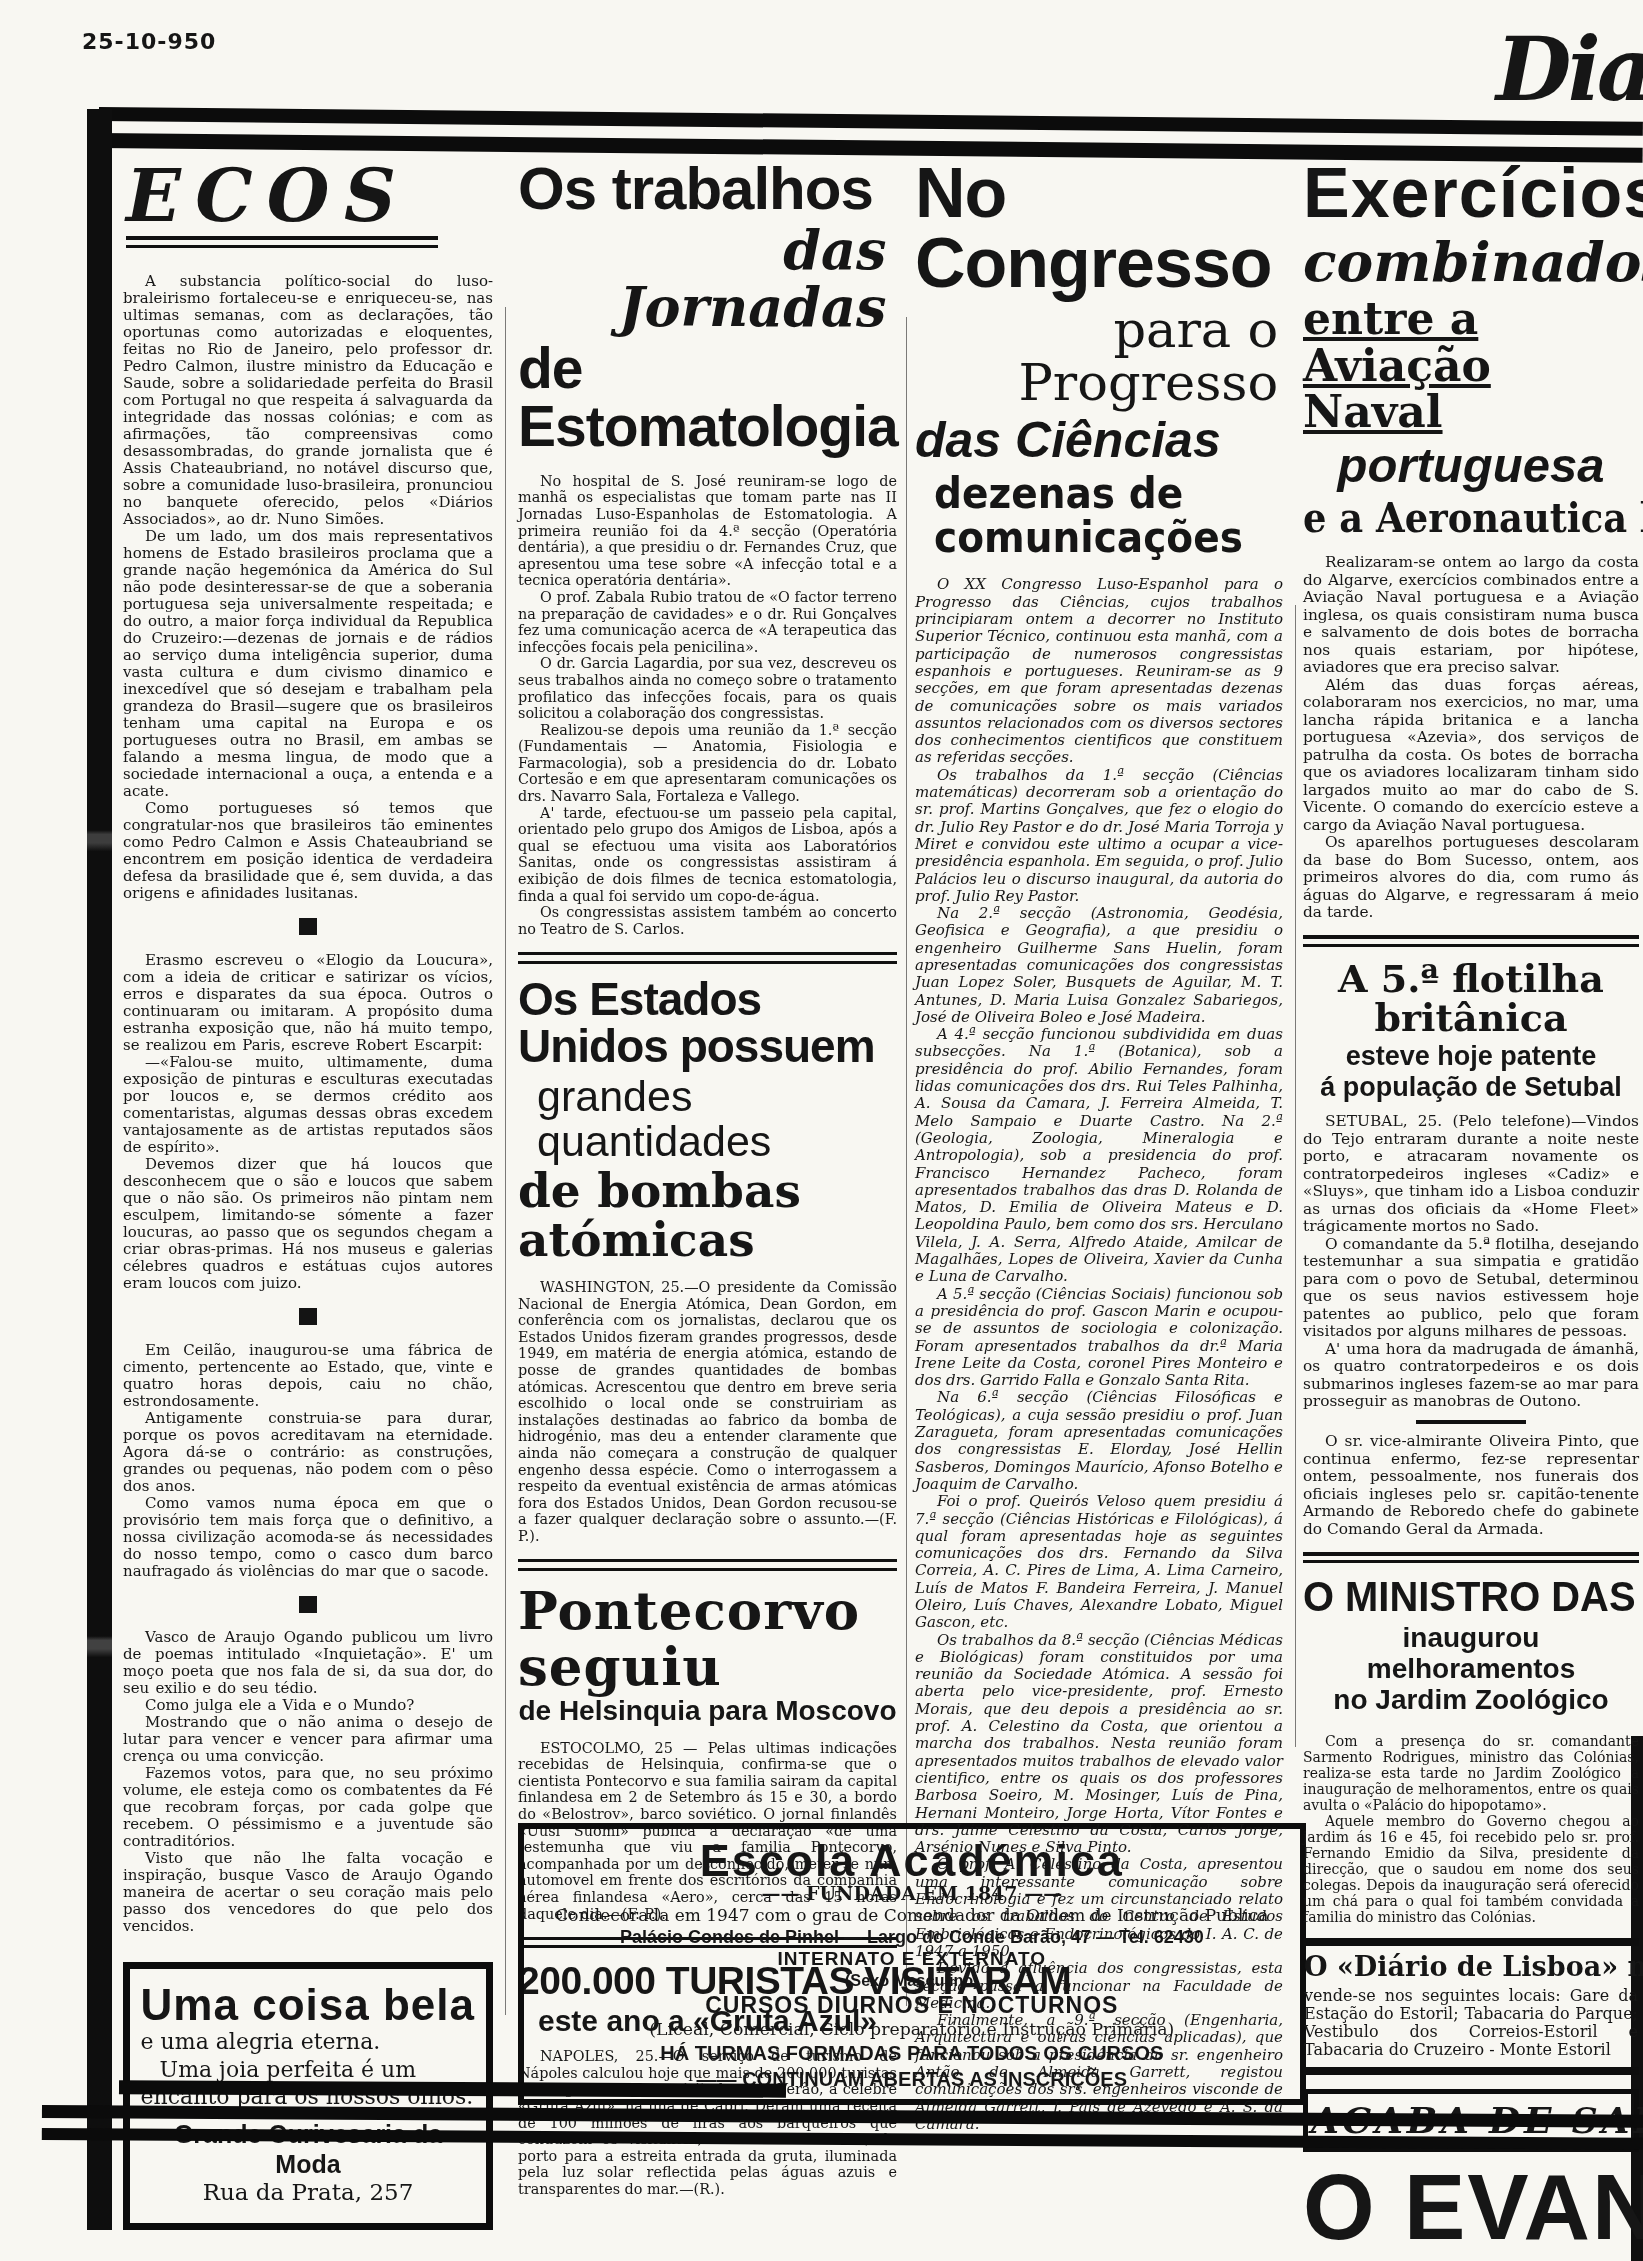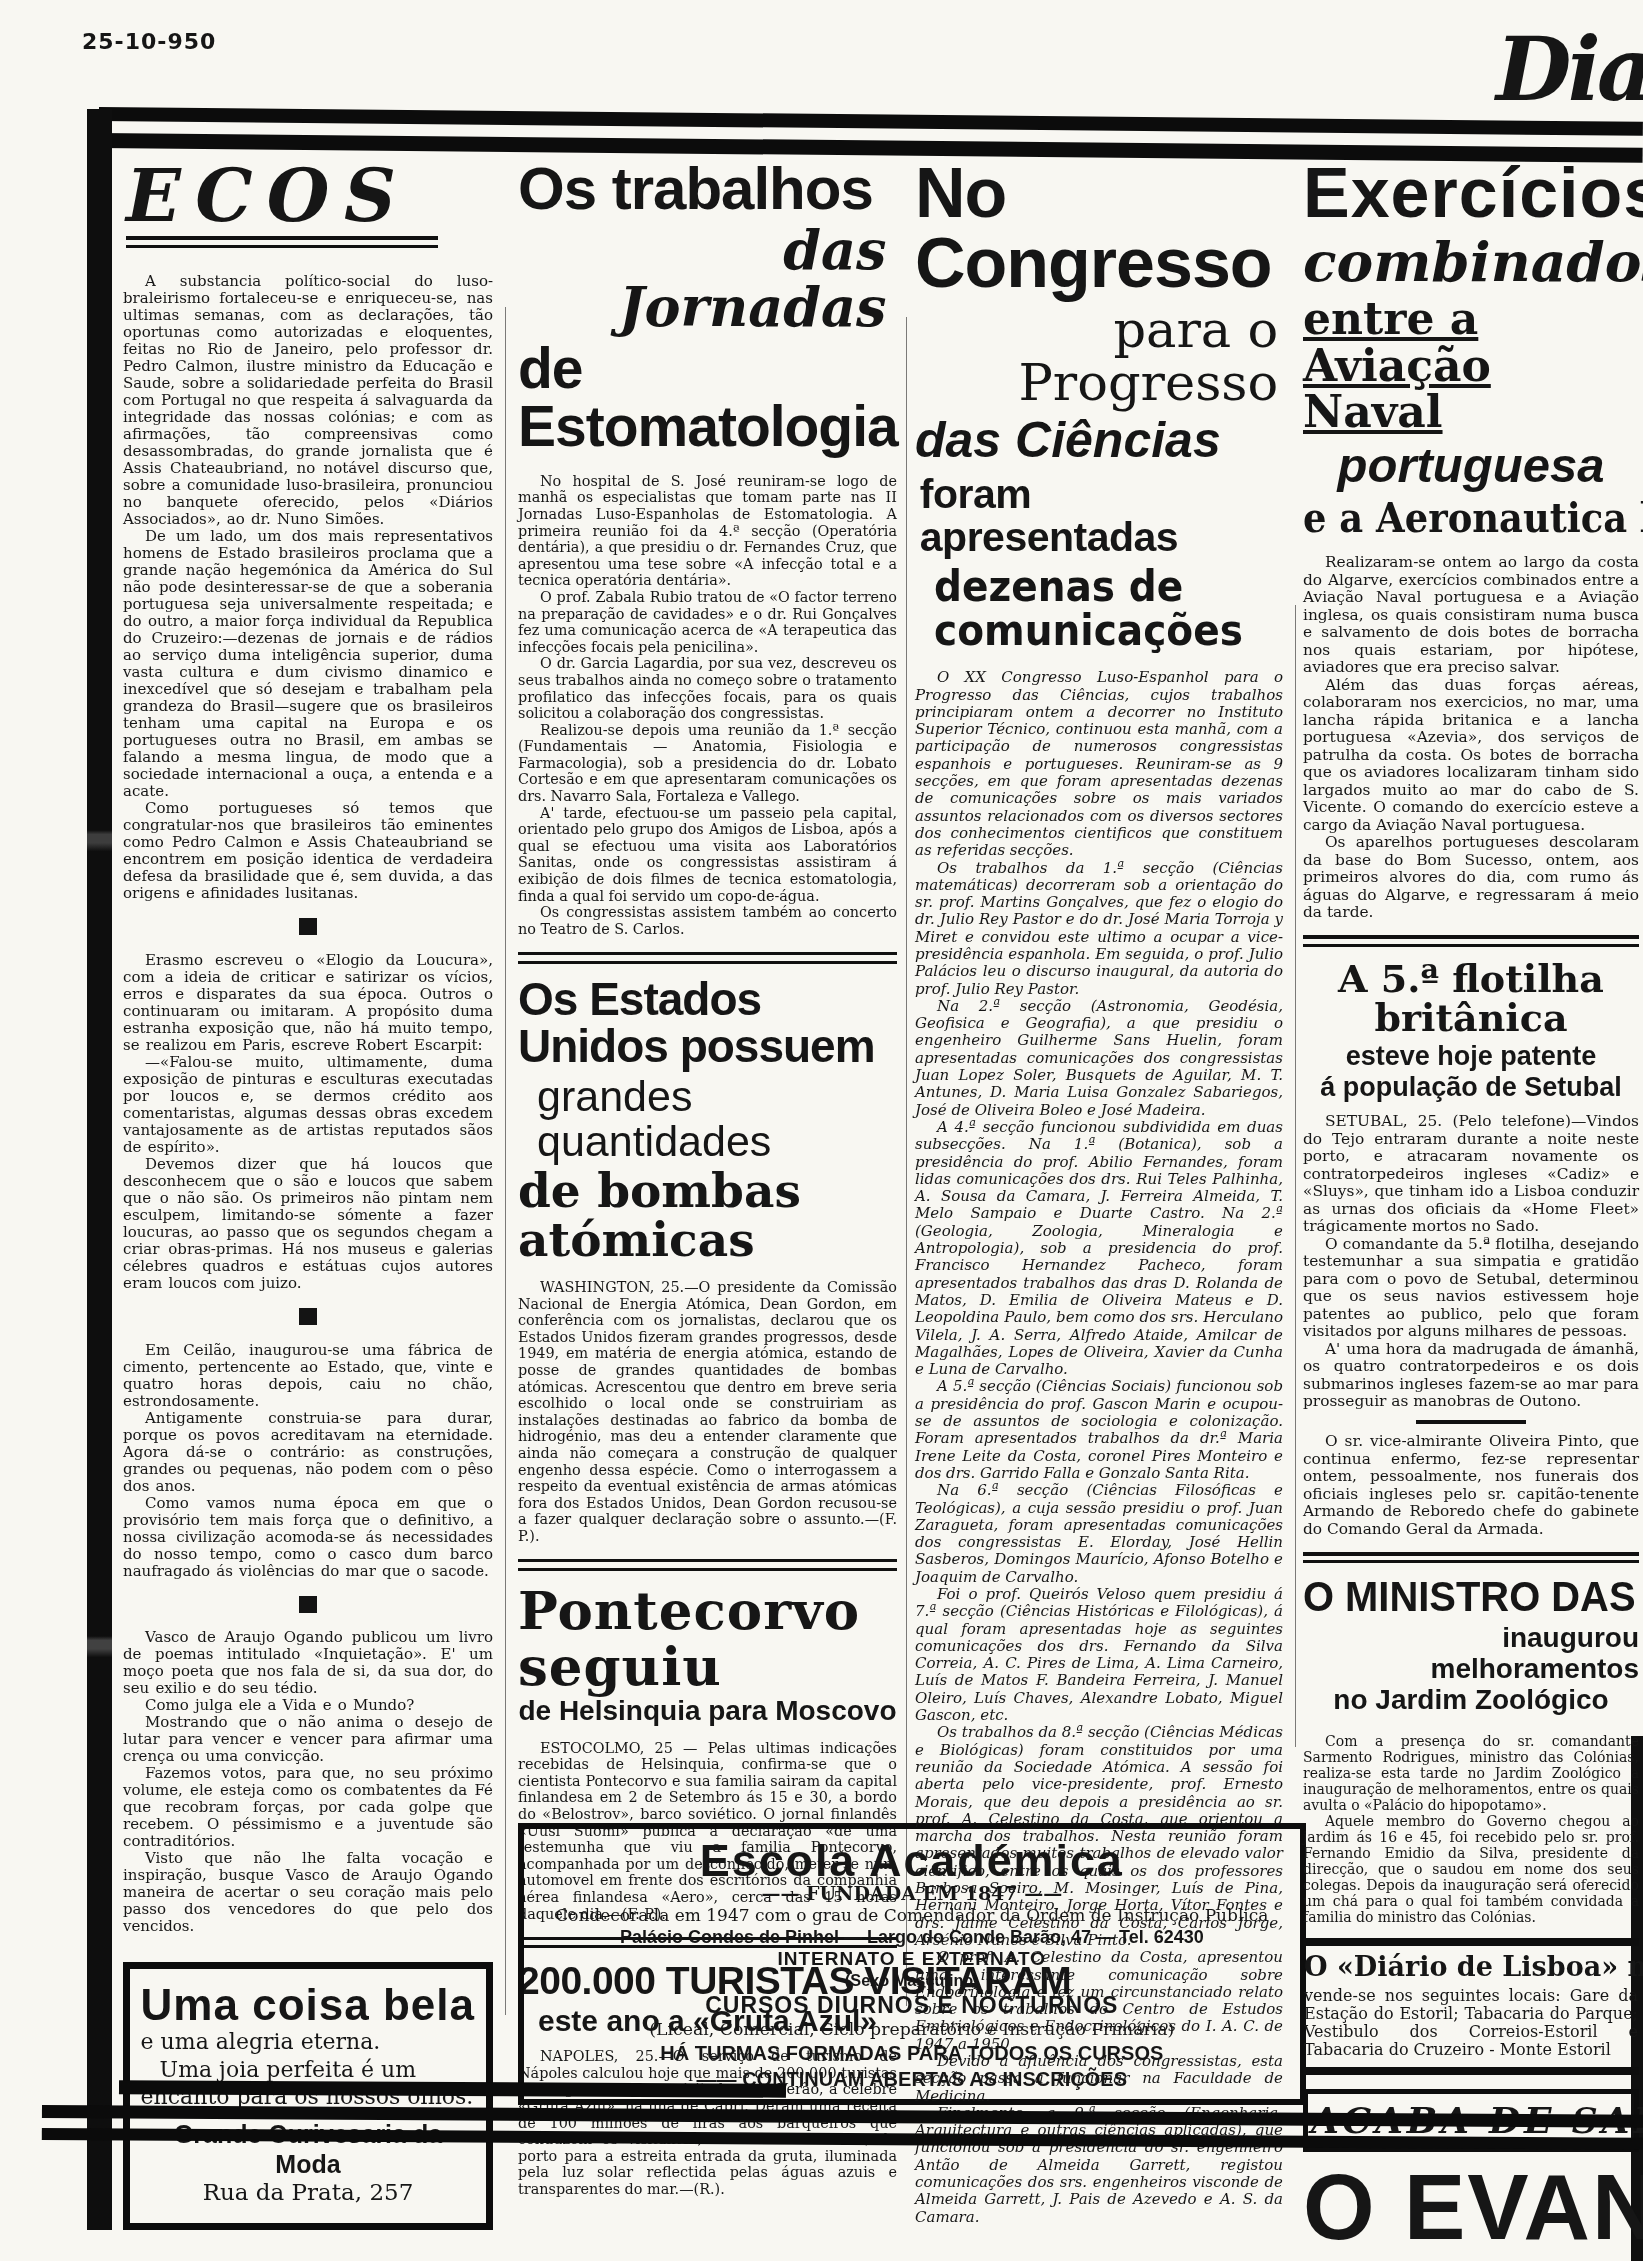--- a/index.html
+++ b/index.html
@@ -82,21 +82,21 @@
   .e3{margin:5.8px 0 0;font:700 44px/1.05 "DejaVu Serif",serif;text-decoration:underline;}
   .e4{margin:4.8px 0 0;text-align:center;font:700 italic 49px/1.05 "Liberation Sans",sans-serif;}
   .e5{margin:5.8px 0 14.4px;font:700 41px/1.05 "DejaVu Serif",serif;transform:scaleX(.9);transform-origin:left;white-space:nowrap;}
   .body4 .para{font-size:15.4px;line-height:17.5px;}
   .div4{height:4.8px;border-top:4.3px solid #111;border-bottom:3.8px solid #111;margin:13.4px 0 11.5px;}
   .f1{margin:0;text-align:center;font:700 38px/1.05 "DejaVu Serif",serif;}
   .f2{margin:3.8px 0 0;text-align:center;font:700 27px/1.1 "Liberation Sans",sans-serif;}
   .f3{margin:1px 0 10.6px;text-align:center;font:700 27px/1.1 "Liberation Sans",sans-serif;}
   .minirule{width:110px;height:3.4px;background:#111;margin:9.6px auto;}
   .m1{margin:0;font:800 42px/1.05 "Liberation Sans",sans-serif;white-space:nowrap;transform:scaleX(.95);transform-origin:left;}
-  .m2{margin:3.8px 0 0;text-align:right;font:700 28px/1.1 "Liberation Sans",sans-serif;}
+  .m2{margin:3.8px 0 0;text-align:center;font:700 28px/1.1 "Liberation Sans",sans-serif;}
   .m3{margin:1px 0 17px;text-align:center;font:700 28px/1.1 "Liberation Sans",sans-serif;}
   .body4s .para{font-size:14px;line-height:16px;}
   .estoris{border-top:8.6px solid #0e0e0e;border-bottom:8.6px solid #0e0e0e;padding:6.7px 1px 7.7px;margin-top:12.5px;}
   .est-h{margin:0;font:700 27px/1.1 "DejaVu Serif",serif;white-space:nowrap;}
   .est-t{margin:4.8px 0 0;font-size:16px;line-height:18px;text-align:justify;}
   .acaba-box{border:5.3px solid #0d0d0d;margin:14.4px 0 8.6px;padding:7.7px 2.9px;text-align:center;}
   .acaba{font:700 italic 36px/1.05 "DejaVu Serif",serif;letter-spacing:3.8px;white-space:nowrap;}
   .evan{font:800 92px/1.0 "Liberation Sans",sans-serif;letter-spacing:1.9px;white-space:nowrap;margin-top:6.7px;}
   .parameu{font:800 48px/1.1 "Liberation Sans",sans-serif;white-space:nowrap;margin:4.8px 0 0 19px;}
 </style>
@@ -201,21 +201,20 @@
     <div class="esc-l6">CURSOS DIURNOS E NOCTURNOS</div>
     <div class="esc-l7">(Liceal, Comercial, Ciclo preparatório e Instrução Primária)</div>
     <div class="esc-l8">HÁ TURMAS FORMADAS PARA TODOS OS CURSOS</div>
     <div class="esc-l9">—— CONTINUAM ABERTAS AS INSCRIÇÕES</div>
   </div>
 
   <section class="col" id="col3">
     <h2 class="c1">No Congresso</h2>
     <h2 class="c2">para o Progresso</h2>
     <h2 class="c3">das Ciências</h2>
-    <h2 class="c4">foram apresentadas</h2>
     <h2 class="c5">dezenas de comunicações</h2>
     <div class="body3">
         <p class="para">O XX Congresso Luso-Espanhol para o Progresso das Ciências, cujos trabalhos principiaram ontem a decorrer no Instituto Superior Técnico, continuou esta manhã, com a participação de numerosos congressistas espanhois e portugueses. Reuniram-se as 9 secções, em que foram apresentadas dezenas de comunicações sobre os mais variados assuntos relacionados com os diversos sectores dos conhecimentos cientificos que constituem as referidas secções.</p>
         <p class="para">Os trabalhos da 1.ª secção (Ciências matemáticas) decorreram sob a orientação do sr. prof. Martins Gonçalves, que fez o elogio do dr. Julio Rey Pastor e do dr. José Maria Torroja y Miret e convidou este ultimo a ocupar a vice-presidência espanhola. Em seguida, o prof. Julio Palácios leu o discurso inaugural, da autoria do prof. Julio Rey Pastor.</p>
         <p class="para">Na 2.ª secção (Astronomia, Geodésia, Geofisica e Geografia), a que presidiu o engenheiro Guilherme Sans Huelin, foram apresentadas comunicações dos congressistas Juan Lopez Soler, Busquets de Aguilar, M. T. Antunes, D. Maria Luisa Gonzalez Sabariegos, José de Oliveira Boleo e José Madeira.</p>
         <p class="para">A 4.ª secção funcionou subdividida em duas subsecções. Na 1.ª (Botanica), sob a presidência do prof. Abilio Fernandes, foram lidas comunicações dos drs. Rui Teles Palhinha, A. Sousa da Camara, J. Ferreira Almeida, T. Melo Sampaio e Duarte Castro. Na 2.ª (Geologia, Zoologia, Mineralogia e Antropologia), sob a presidencia do prof. Francisco Hernandez Pacheco, foram apresentados trabalhos das dras D. Rolanda de Matos, D. Emilia de Oliveira Mateus e D. Leopoldina Paulo, bem como dos srs. Herculano Vilela, J. A. Serra, Alfredo Ataide, Amilcar de Magalhães, Lopes de Oliveira, Xavier da Cunha e Luna de Carvalho.</p>
         <p class="para">A 5.ª secção (Ciências Sociais) funcionou sob a presidência do prof. Gascon Marin e ocupou-se de assuntos de sociologia e colonização. Foram apresentados trabalhos da dr.ª Maria Irene Leite da Costa, coronel Pires Monteiro e dos drs. Garrido Falla e Gonzalo Santa Rita.</p>
         <p class="para">Na 6.ª secção (Ciências Filosóficas e Teológicas), a cuja sessão presidiu o prof. Juan Zaragueta, foram apresentadas comunicações dos congressistas E. Elorday, José Hellin Sasberos, Domingos Maurício, Afonso Botelho e Joaquim de Carvalho.</p>
         <p class="para">Foi o prof. Queirós Veloso quem presidiu á 7.ª secção (Ciências Históricas e Filológicas), á qual foram apresentadas hoje as seguintes comunicações dos drs. Fernando da Silva Correia, A. C. Pires de Lima, A. Lima Carneiro, Luís de Matos F. Bandeira Ferreira, J. Manuel Oleiro, Luís Chaves, Alexandre Lobato, Miguel Gascon, etc.</p>
         <p class="para">Os trabalhos da 8.ª secção (Ciências Médicas e Biológicas) foram constituidos por uma reunião da Sociedade Atómica. A sessão foi aberta pelo vice-presidente, prof. Ernesto Morais, que deu depois a presidência ao sr. prof. A. Celestino da Costa, que orientou a marcha dos trabalhos. Nesta reunião foram apresentados muitos trabalhos de elevado valor cientifico, entre os quais os dos professores Barbosa Soeiro, M. Mosinger, Luís de Pina, Hernani Monteiro, Jorge Horta, Vítor Fontes e drs. Jaime Celestino da Costa, Carlos Jorge, Arsénio Nunes e Silva Pinto.</p>

